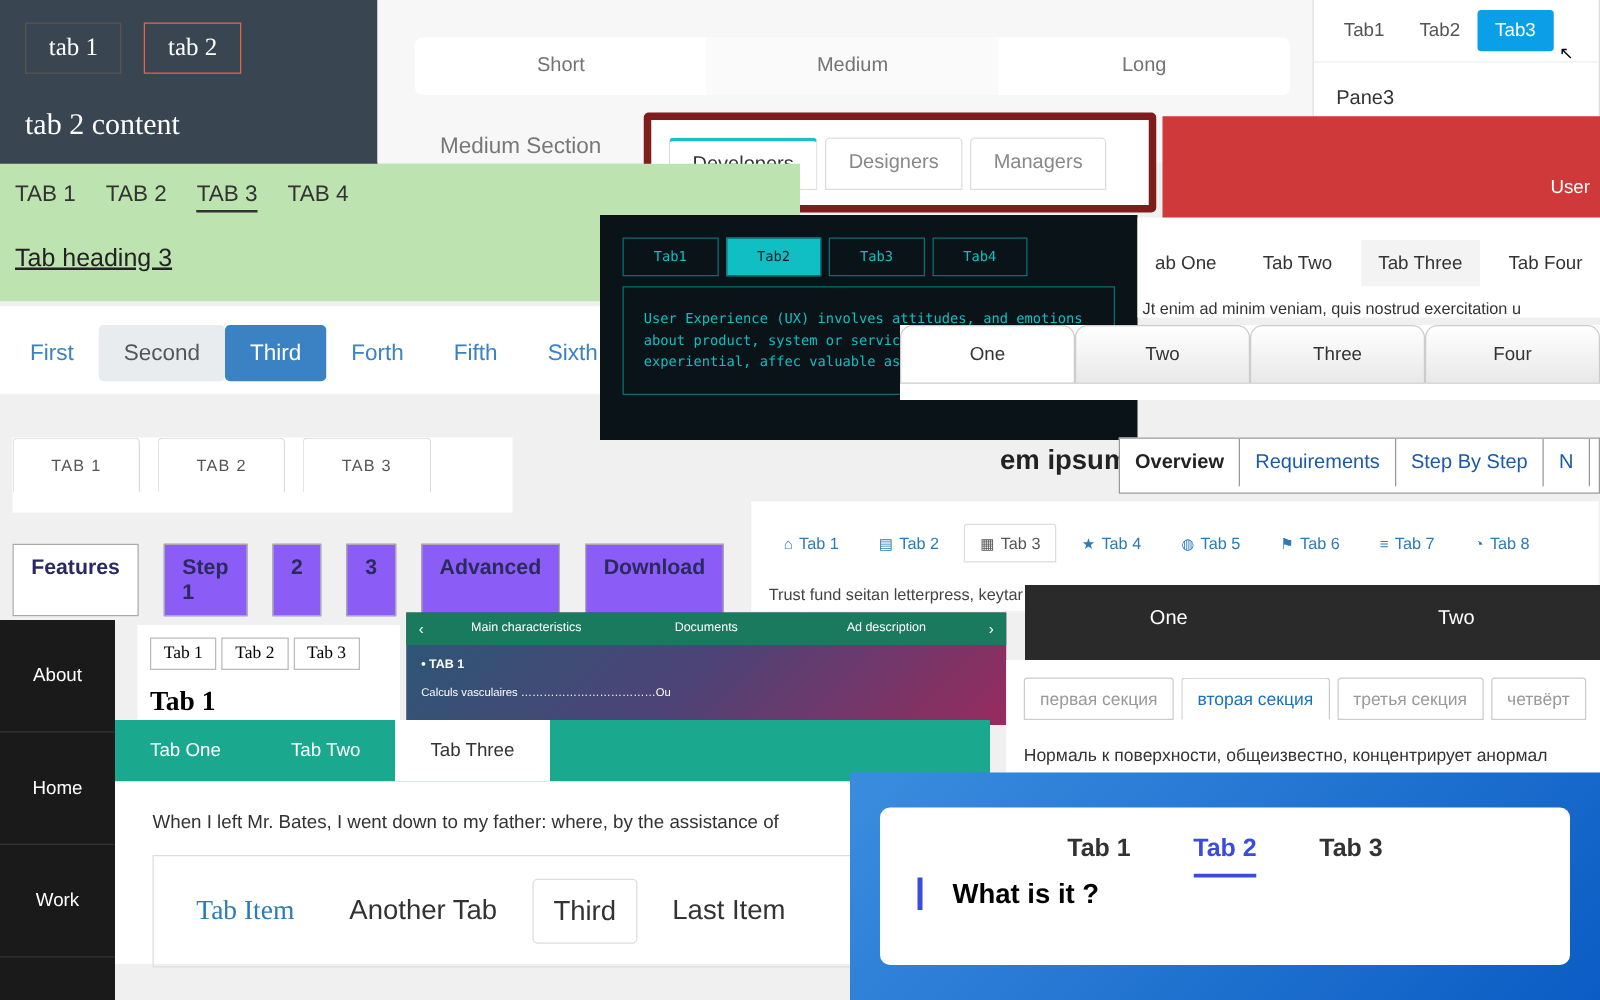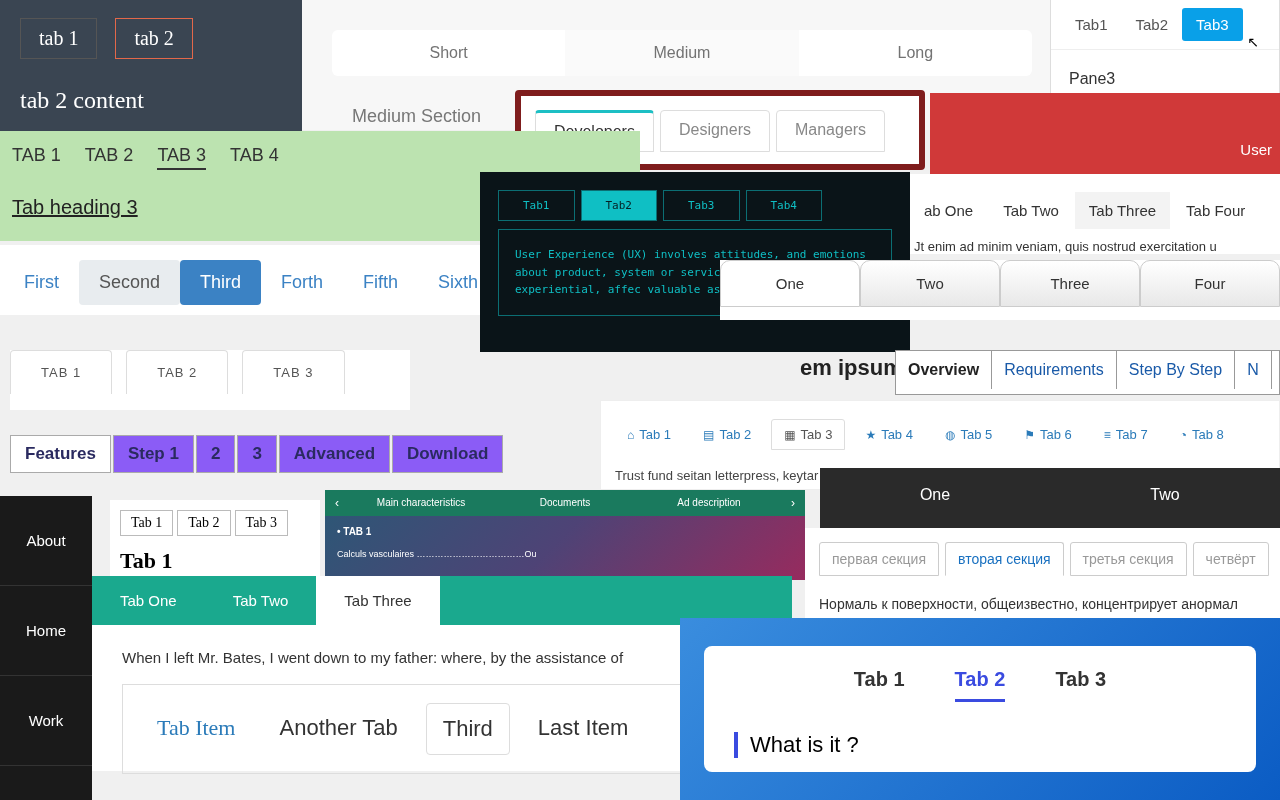--- a/index.html
+++ b/index.html
@@ -53,21 +53,21 @@
 
 
 .p8 { position: absolute; left: 0; top: 245px; width: 480px; height: 70px; background: #fff; padding: 15px 0 0 4px; }
 .p8-tabs { display: flex; gap: 0; align-items: center; }
 .p8-tab { padding: 12px 20px; font-size: 18px; color: #3b82c4; border-radius: 4px; }
 .p8-tab.grey { background: #e8ecef; color: #555; }
 .p8-tab.active { background: #3b82c4; color: #fff; }
 
 
 .p9 { position: absolute; right: 0; top: 174px; width: 370px; height: 80px; background: #fff; padding: 18px 0 0 0; }
-.p9-tabs { display: flex; gap: 2px; }
+.p9-tabs { display: flex; gap: 2px; justify-content: space-between; }
 .p9-tab { padding: 10px 14px; font-size: 15px; color: #333; }
 .p9-tab.active { background: #f3f3f3; }
 .p9-text { font-size: 13px; color: #333; margin-top: 10px; padding: 0 4px; }
 
 
 .p10 { position: absolute; left: 720px; top: 260px; width: 560px; height: 60px; background: #fff; }
 .p10-tabs { display: flex; }
 .p10-tab { flex: 1; text-align: center; padding: 14px 0; font-size: 15px; color: #333; background: linear-gradient(#fff, #e8e8e8); border: 1px solid #ccc; border-radius: 10px 10px 0 0; }
 .p10-tab.active { background: #fff; }
 
@@ -88,21 +88,21 @@
 
 .p14 { position: absolute; left: 600px; top: 400px; width: 680px; height: 90px; background: #fff; border: 1px solid #eee; padding: 18px 14px; }
 .p14-tabs { display: flex; gap: 8px; flex-wrap: wrap; }
 .p14-tab { display: flex; align-items: center; gap: 5px; padding: 7px 12px; font-size: 13px; color: #2b7bb9; }
 .p14-tab.active { border: 1px solid #ddd; border-radius: 3px 3px 0 0; color: #555; }
 .p14-icon { font-size: 12px; }
 .p14-text { font-size: 13px; color: #444; margin-top: 16px; line-height: 1.5; }
 
 
 .p15 { position: absolute; left: 10px; top: 435px; width: 560px; height: 45px; }
-.p15-tabs { display: flex; gap: 2px; }
+.p15-tabs { display: flex; gap: 20px; }
 .p15-tab { background: #8b5cf6; border: 1px solid #aaa; padding: 8px 14px; font-size: 17px; font-weight: bold; color: #2a2a60; }
 .p15-tab.active { background: #fff; }
 
 
 .p16 { position: absolute; left: 110px; top: 500px; width: 210px; height: 80px; background: #fff; padding: 10px; }
 .p16-tabs { display: flex; gap: 4px; }
 .p16-tab { border: 1px solid #bbb; padding: 4px 10px; font-size: 14px; font-family: Georgia, serif; }
 .p16-heading { font-size: 22px; font-weight: bold; margin-top: 12px; font-family: Georgia, serif; }
 
 
@@ -141,21 +141,21 @@
 .p21-subtab { padding: 12px 16px; font-size: 22px; color: #333; }
 .p21-subtab.blue { color: #2b7bb9; font-family: Liberation Serif, serif; }
 .p21-subtab.active { border: 1px solid #ddd; border-radius: 4px; }
 
 
 .p22 { position: absolute; right: 0; top: 618px; width: 600px; height: 182px; background: linear-gradient(135deg, #3a8dde, #0b5cc4); padding: 28px 24px; }
 .p22-box { background: #fff; border-radius: 8px; padding: 22px 30px; height: 100%; }
 .p22-tabs { display: flex; gap: 50px; justify-content: center; }
 .p22-tab { font-size: 20px; font-weight: bold; color: #333; padding-bottom: 8px; }
 .p22-tab.active { color: #3a4be0; border-bottom: 3px solid #3a4be0; }
-.p22-heading { font-size: 22px; font-weight: normal; margin-top: 30px; border-left: 4px solid #3a4be0; padding-left: 12px; }
+.p22-heading { font-size: 22px; font-weight: bold; border-left: 4px solid #3a4be0; padding-left: 24px; }
 </style>
 </head>
 <body>
 
 <div class="p1">
   <div class="p1-tabs">
     <div class="p1-tab">tab 1</div>
     <div class="p1-tab active">tab 2</div>
   </div>
   <div class="p1-content">tab 2 content</div>

